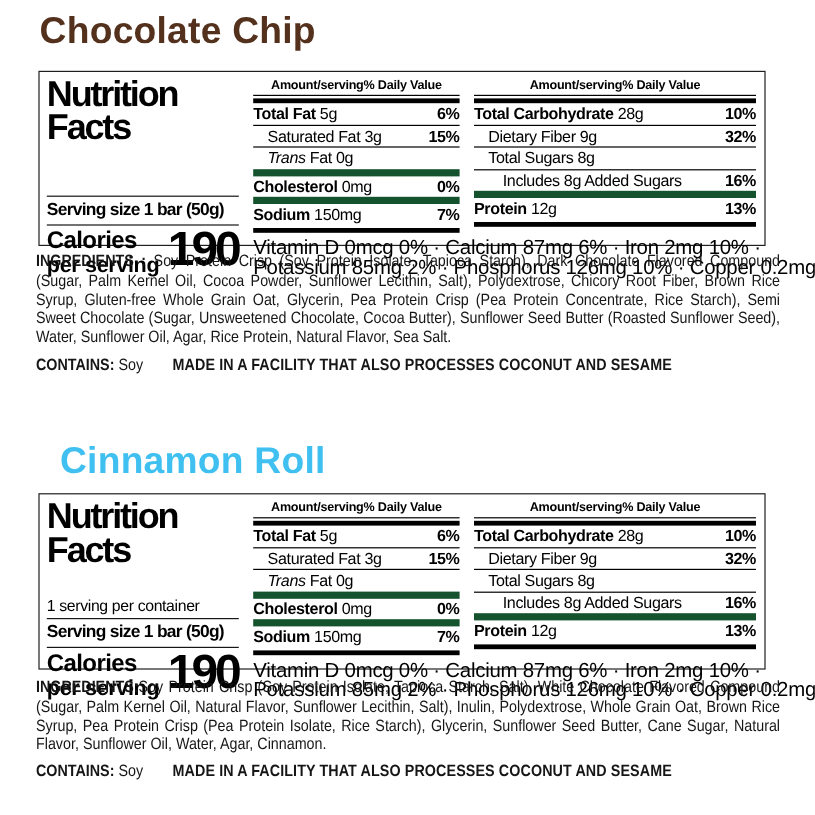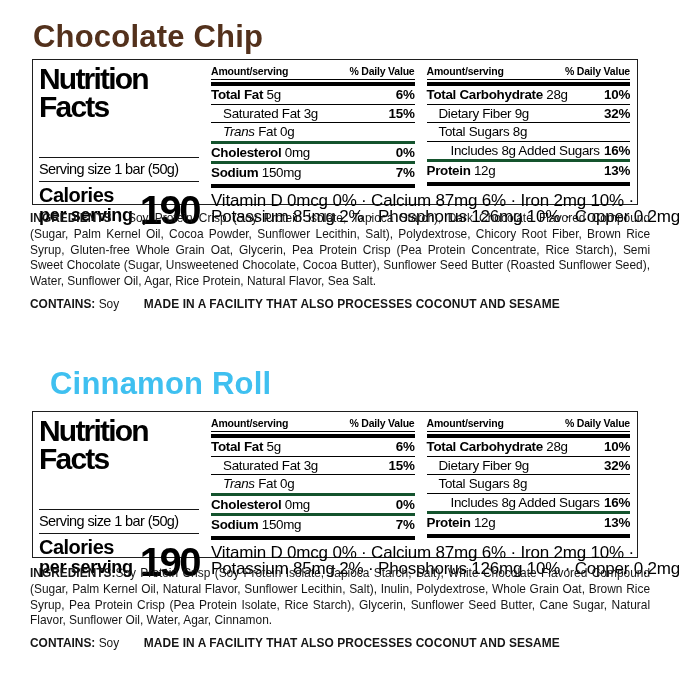--- a/index.html
+++ b/index.html
@@ -15,55 +15,55 @@
     position:absolute; left:32px; width:606px; box-sizing:border-box;
     border:1.5px solid #1f1f1f; background:#fff;
     display:grid; grid-template-columns:160px 1fr 1fr; grid-template-rows:1fr auto;
     column-gap:12px; padding:4px 7px 5px 6px;
   }
   .nf-left { grid-row:1 / 3; grid-column:1; display:flex; flex-direction:column; }
   .nf-big { font-size:30px; font-weight:bold; letter-spacing:-1.8px; line-height:0.93; padding-top:1px; }
   .nf-bottom { margin-top:auto; }
   .nf-spc { font-size:13.2px; letter-spacing:-0.3px; padding-bottom:3px; white-space:nowrap; }
   .nf-rule { border-top:1.5px solid #161616; }
-  .nf-serving { font-size:14.5px; font-weight:normal; letter-spacing:-0.6px; white-space:nowrap; padding:3px 0 4px; }
-  .nf-calrow { display:flex; justify-content:space-between; align-items:flex-end; padding-top:4px; }
+  .nf-serving { font-size:14.5px; font-weight:bold; letter-spacing:-0.6px; white-space:nowrap; padding:3px 0 4px; }
+  .nf-calrow { display:flex; justify-content:space-between; padding-top:4px; }
   .cal-word { font-size:20px; font-weight:bold; letter-spacing:-0.5px; line-height:0.95; }
   .cal-sub  { font-size:18px; font-weight:bold; letter-spacing:-0.3px; }
   .cal-num  { font-size:40px; font-weight:bold; letter-spacing:-2.5px; line-height:0.8; }
   .nf-table { padding-top:1px; }
   .nf-thead {
-    display:flex; justify-content:space-between; font-size:10.5px; font-weight:bold;
+    display:flex; justify-content:center; font-size:10.5px; font-weight:bold;
     letter-spacing:-0.2px; padding-bottom:2px; border-bottom:1.5px solid #000;
   }
   .nf-bar { height:4px; background:#000; margin-top:2px; }
   .nf-row {
     display:flex; justify-content:space-between; align-items:baseline;
-    font-size:13.4px; letter-spacing:-0.3px; padding:1px 0 1.5px; white-space:nowrap;
+    font-size:13.4px; letter-spacing:-0.3px; padding:1px 0 1.5px; white-space:nowrap;gap:32px;
   }
   .nf-row.top-thin  { border-top:1px solid #000; }
-  .nf-row.top-thick { border-top:3px solid #14532d; }
+  .nf-row.top-thick { border-top:6px solid #14532d; }
   .nf-dv { font-weight:bold; padding-left:4px; }
   .nf-foot {
     grid-column:2 / 4; grid-row:2; font-size:17px; letter-spacing:-0.2px;
     line-height:16.5px; padding-top:5px; white-space:nowrap;
   }
   .ing-wrap {
     position:absolute; left:30px; width:707px;
     transform:scaleX(0.877); transform-origin:0 0; color:#161616;
   }
   .ing-text { margin:0; font-size:13.6px; line-height:15.8px; text-align:justify; }
   .contains-line { margin:7px 0 0 0; font-size:13.6px; }
   .contains-line .fac { margin-left:28px; font-weight:bold; letter-spacing:0.1px; }
 </style>
 </head>
 <body>
 
 <section>
-  <h1 class="product-title" style="top: 21px; color: rgb(83, 49, 28);">Chocolate Chip</h1>
+  <h1 class="product-title" style="top: 10px; color: rgb(83, 49, 28);">Chocolate Chip</h1>
 
   <div class="nf-panel" style="top:59px; height:146px">
     <div class="nf-left">
       <div class="nf-big">
         <span>Nutrition</span><br>
         <span>Facts</span>
       </div>
       <div class="nf-bottom">
         <div class="nf-rule"></div>
         <div class="nf-serving">Serving size 1 bar (50g)</div>
@@ -155,20 +155,21 @@
 <section>
   <h1 class="product-title" style="top: 368px; color: rgb(63, 192, 240); margin-left: 17px;">Cinnamon Roll</h1>
 
   <div class="nf-panel" style="top:411px; height:147px">
     <div class="nf-left">
       <div class="nf-big">
         <span>Nutrition</span><br>
         <span>Facts</span>
       </div>
       <div class="nf-bottom">
+        <div class="nf-spc">1 serving per container</div>
         <div class="nf-rule"></div>
         <div class="nf-serving">Serving size 1 bar (50g)</div>
         <div class="nf-rule"></div>
         <div class="nf-calrow">
           <div>
             <div class="cal-word">Calories</div>
             <div class="cal-sub">per serving</div>
           </div>
           <div class="cal-num">190</div>
         </div>

